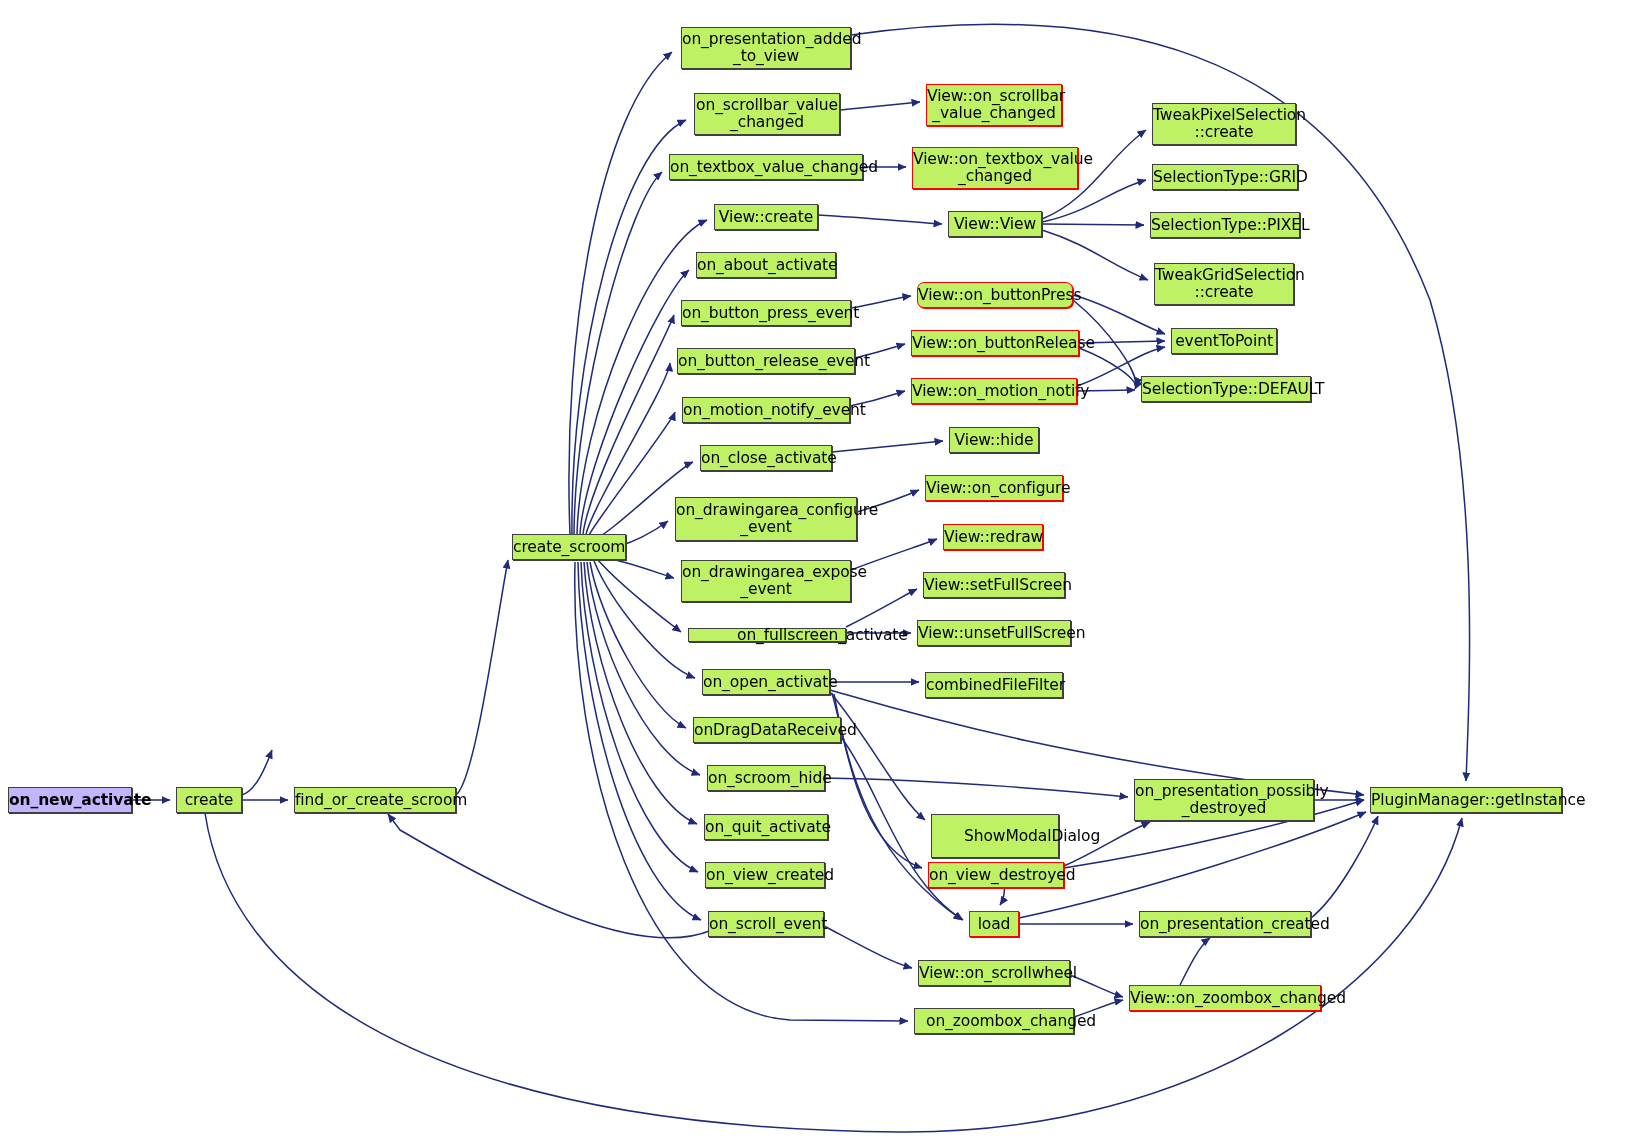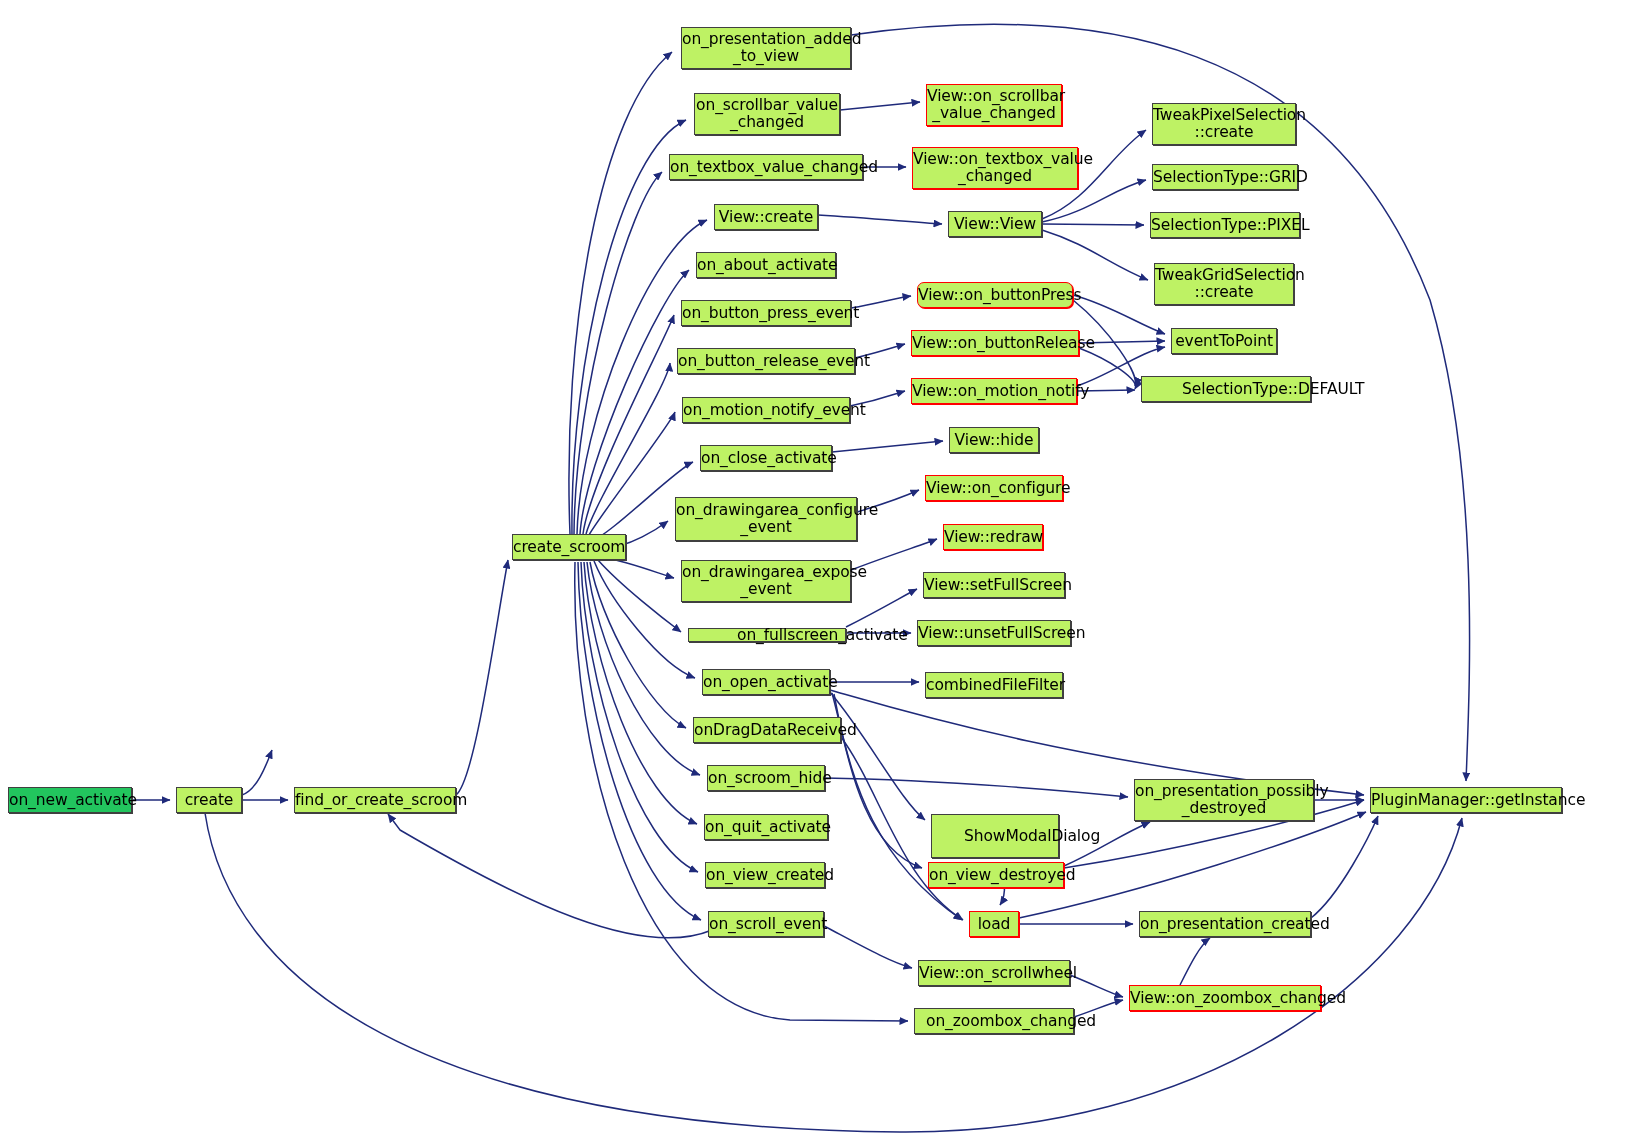--- a/index.html
+++ b/index.html
@@ -19,21 +19,21 @@
     display:flex;align-items:center;justify-content:center;
     text-align:center;
     font-size:15.5px;
     line-height:17px;
     color:#000000;
     white-space:pre-line;
     letter-spacing:-0.1px;
     box-shadow:1px 1px 0 0 #404040;
   }
   .node.red{ border:1px solid #ff0000; box-shadow:1px 1px 0 0 #ff0000;}
-  .node.cur{ background:#22c55e; }
+  .node.cur{ background:#c4b5fd;font-weight:bold; }
   .node span{display:block;width:100%;}
 </style>
 </head>
 <body>
 
 <div id="canvas">
 
   <svg id="edges" viewBox="0 0 1639 1140">
     <defs>
       <marker id="ah" markerWidth="9" markerHeight="8" refX="8.5" refY="4" orient="auto" markerUnits="userSpaceOnUse">
@@ -177,19 +177,19 @@
     <div class="node red" style="left: 969px; top: 911px; width: 50px; height: 26px;"><span>load</span></div>
     <div class="node" style="left: 918px; top: 960px; width: 152px; height: 26px;"><span>View::on_scrollwheel</span></div>
     <div class="node" style="left: 914px; top: 1008px; width: 160px; height: 26px; padding-left: 11px;"><span>on_zoombox_changed</span></div>
     <div class="node" style="left: 1152px; top: 103px; width: 144px; height: 42px;"><span>TweakPixelSelection
 ::create</span></div>
     <div class="node" style="left: 1152px; top: 164px; width: 146px; height: 26px;"><span>SelectionType::GRID</span></div>
     <div class="node" style="left: 1150px; top: 212px; width: 150px; height: 26px;"><span>SelectionType::PIXEL</span></div>
     <div class="node" style="left: 1154px; top: 263px; width: 140px; height: 42px;"><span>TweakGridSelection
 ::create</span></div>
     <div class="node" style="left: 1171px; top: 328px; width: 106px; height: 26px;"><span>eventToPoint</span></div>
-    <div class="node" style="left: 1141px; top: 376px; width: 170px; height: 26px; padding-left: 40px;"><span>SelectionType::DEFAULT</span></div>
+    <div class="node" style="left: 1141px; top: 376px; width: 170px; height: 26px;"><span>SelectionType::DEFAULT</span></div>
     <div class="node" style="left: 1134px; top: 779px; width: 180px; height: 42px;"><span>on_presentation_possibly
 _destroyed</span></div>
     <div class="node" style="left: 1139px; top: 911px; width: 172px; height: 26px;"><span>on_presentation_created</span></div>
     <div class="node red" style="left: 1129px; top: 985px; width: 192px; height: 26px;"><span>View::on_zoombox_changed</span></div>
     <div class="node" style="left: 1370px; top: 787px; width: 192px; height: 26px;"><span>PluginManager::getInstance</span></div>
   </div>
 
 </body></html>

